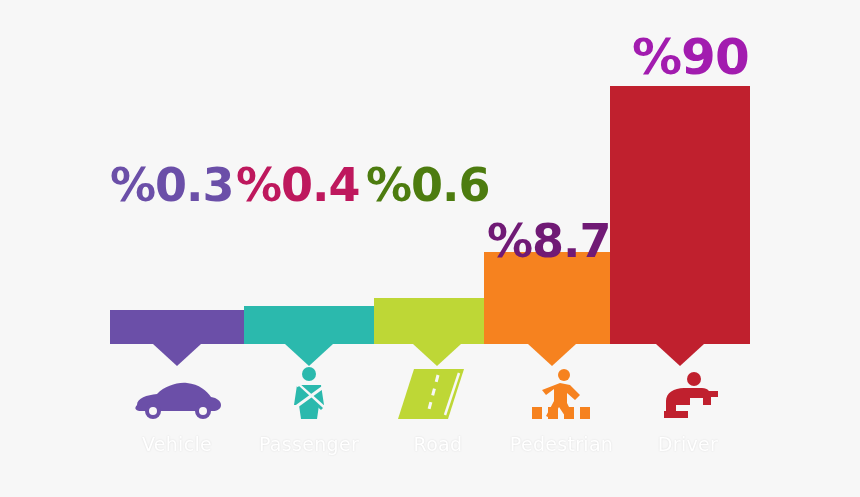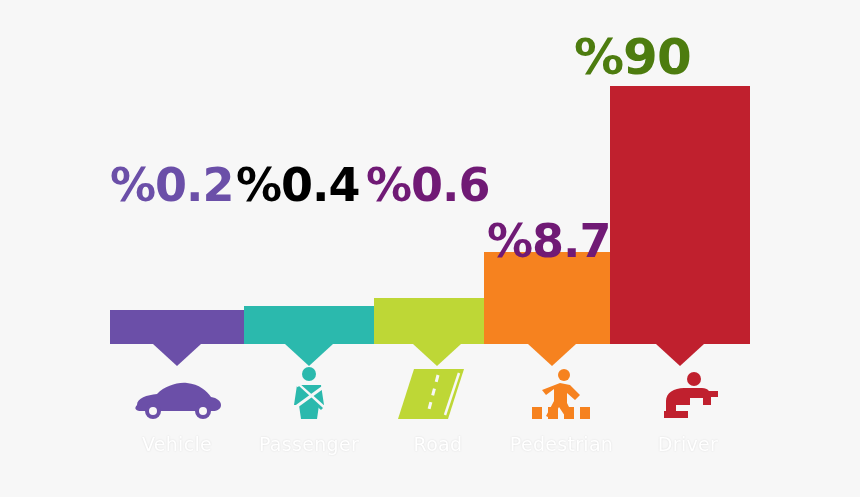--- a/index.html
+++ b/index.html
@@ -81,46 +81,46 @@
 </style>
 </head>
 <body>
 
 <div id="chart-root">
 
   <div class="bar-wrap" style="left:110px; width:134px; height:34px;">
     <div class="bar-body" style="height:34px; background:#6b4fa8;"></div>
     <div class="bar-point" style="bottom:-22px; border-top:22px solid #6b4fa8;"></div>
   </div>
-  <div class="value-label" style="left:110px; bottom:285px; color:#6b4fa8;">%0.2</div>
+  <div class="value-label" style="left:110px; bottom:285px; color:#6b4fa8;">%0.3</div>
 
   <div class="bar-wrap" style="left:244px; width:130px; height:38px;">
     <div class="bar-body" style="height:38px; background:#2bb9ad;"></div>
     <div class="bar-point" style="bottom:-22px; border-top:22px solid #2bb9ad;"></div>
   </div>
-  <div class="value-label" style="left:236px; bottom:285px; color:#000000;">%0.4</div>
+  <div class="value-label" style="left:236px; bottom:285px; color:#be185d;">%0.4</div>
 
   <div class="bar-wrap" style="left:374px; width:126px; height:46px;">
     <div class="bar-body" style="height:46px; background:#bed736;"></div>
     <div class="bar-point" style="bottom:-22px; border-top:22px solid #bed736;"></div>
   </div>
-  <div class="value-label" style="left:366px; bottom:285px; color:#701a75;">%0.6</div>
+  <div class="value-label" style="left:366px; bottom:285px; color:#4d7c0f;">%0.6</div>
 
   <div class="bar-shadow" style="left:612px; bottom:153px; height:76px;"></div>
   <div class="bar-wrap" style="left:484px; width:136px; height:92px;">
     <div class="bar-body" style="height:92px; background:#f6821f;"></div>
     <div class="bar-point" style="bottom:-22px; border-top:22px solid #f6821f;"></div>
   </div>
   <div class="value-label" style="left:487px; bottom:229px; color:#701a75;">%8.7</div>
 
   <div class="bar-wrap" style="left:610px; width:140px; height:258px;">
     <div class="bar-body" style="height:258px; background:#c0202e;"></div>
     <div class="bar-point" style="bottom:-22px; border-top:22px solid #c0202e;"></div>
   </div>
-  <div class="value-label" style="left:574px; bottom:411px; color:#4d7c0f; font-size:50px;">%90</div>
+  <div class="value-label" style="left:632px; bottom:411px; color:#a21caf; font-size:50px;">%90</div>
 
   <div class="icon-box" style="left:129px;">
     <svg width="96" height="44" viewBox="0 0 96 44">
       <path d="M8 30 C8 23 18 20 28 19 C36 11 48 7 58 8 C70 9 78 16 82 22 C88 23 92 26 92 30 C92 34 88 36 84 36 L12 36 C8 36 4 34 8 30 Z" fill="#6b4fa8"></path>
       <path d="M34 18 C42 11 52 9 60 10 C68 11 74 15 78 21 Z" fill="#f7f7f7" opacity="0.0"></path>
       <circle cx="24" cy="36" r="8" fill="#6b4fa8"></circle>
       <circle cx="24" cy="36" r="4" fill="#f7f7f7"></circle>
       <circle cx="74" cy="36" r="8" fill="#6b4fa8"></circle>
       <circle cx="74" cy="36" r="4" fill="#f7f7f7"></circle>
     </svg>

